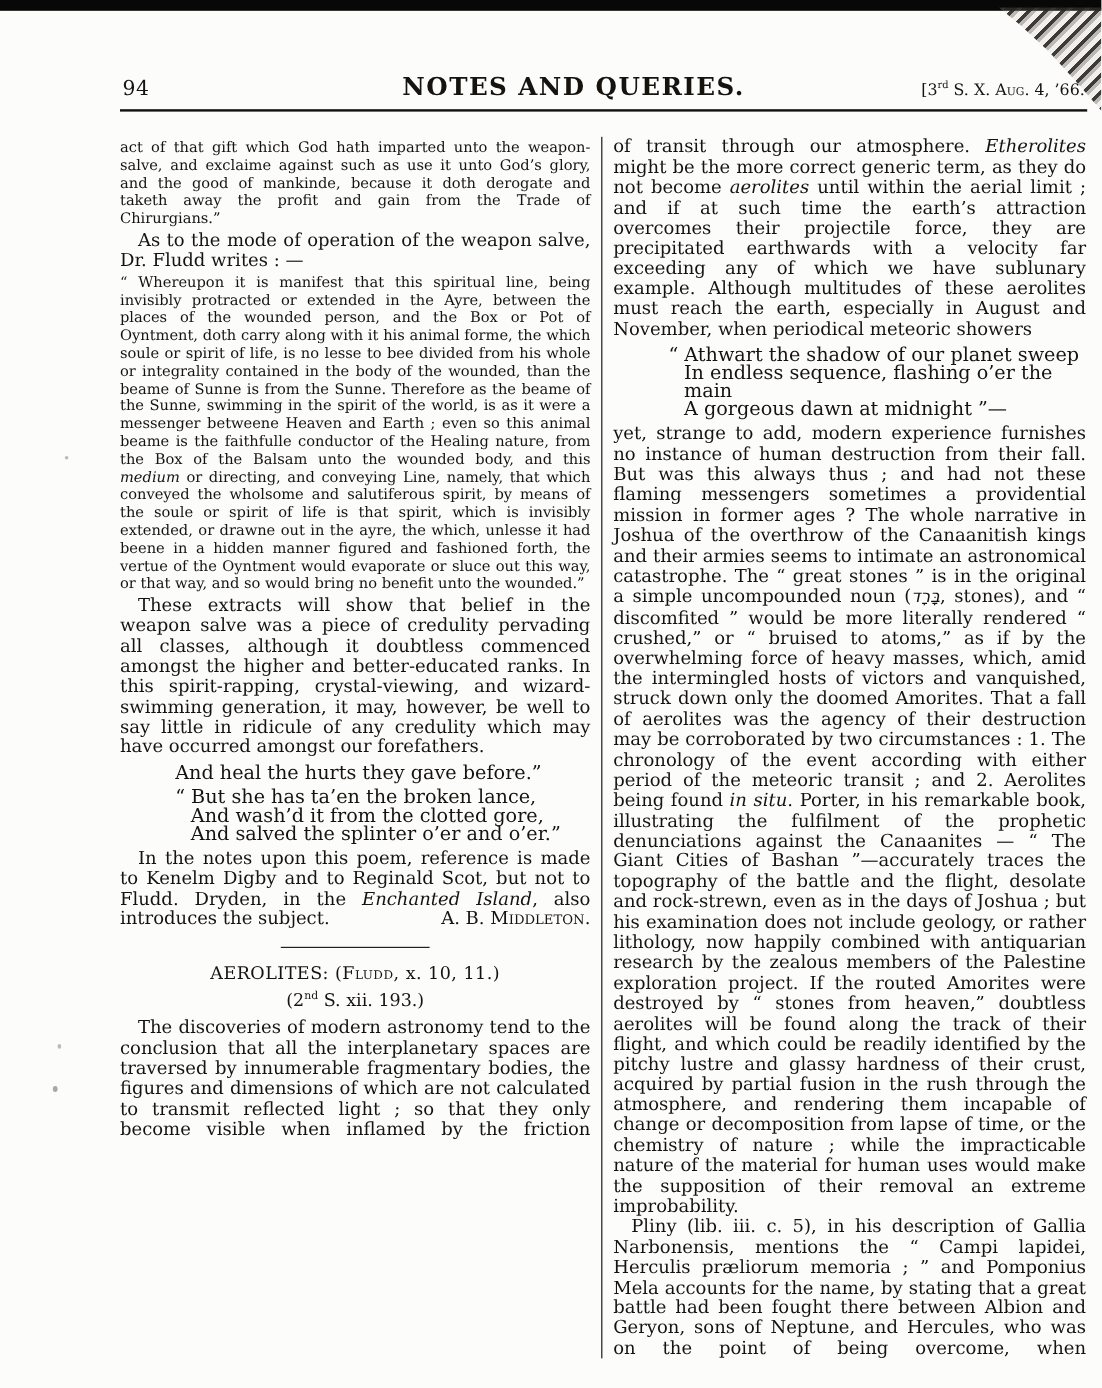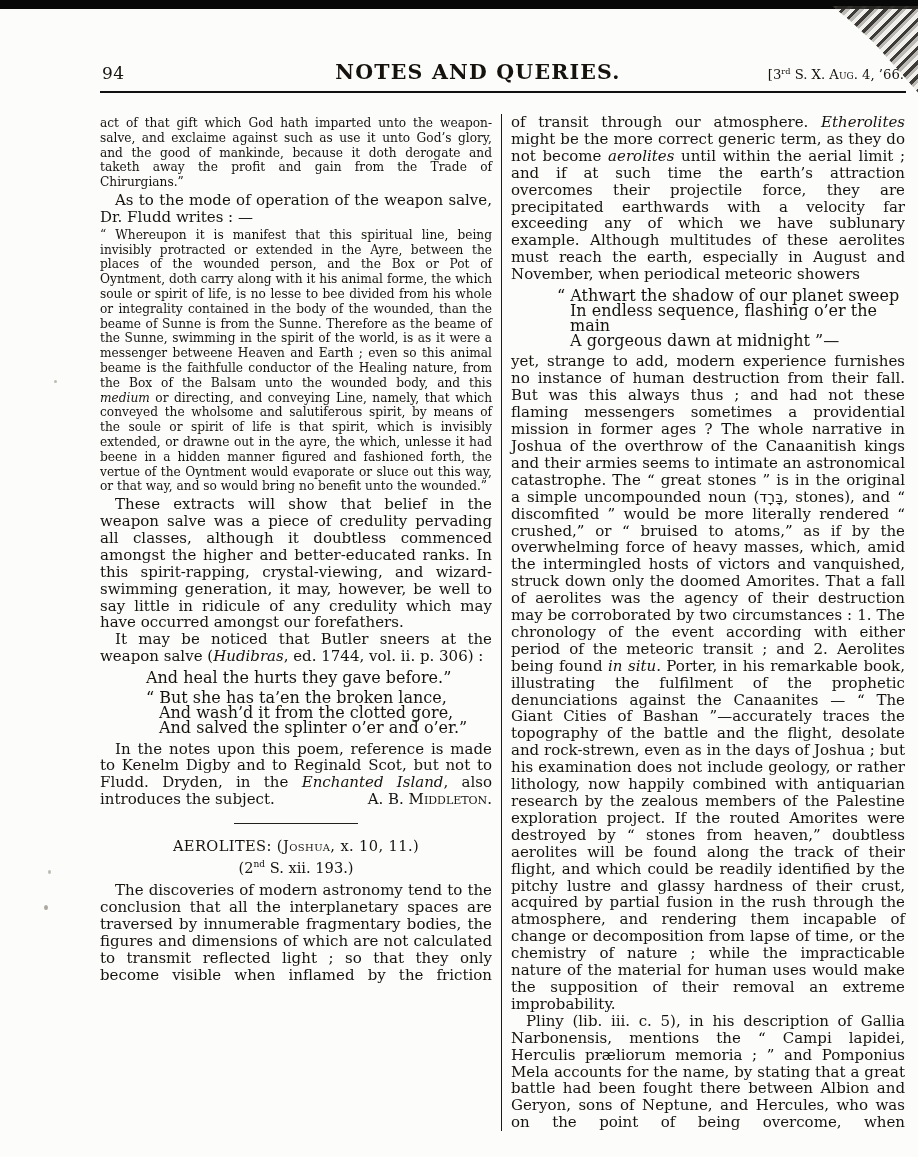--- a/index.html
+++ b/index.html
@@ -34,21 +34,21 @@
   .para{font-size:15px;line-height:16.9px;text-align:justify;text-indent:15px;}
   .noindent{text-indent:0;}
   .cont{text-align-last:justify;}
   .small-para{font-size:12.2px;line-height:14.8px;text-align:justify;text-indent:0;margin:2px 0;}
   .verse{font-size:16px;line-height:15.1px;margin:5px 0 5px 46px;}
   .verse-line + .verse-line{padding-left:13px;}
   .dateline{font-size:12.4px;line-height:15px;text-indent:13px;margin-top:2px;}
   .signature{float:right;}
   .sc{font-variant:small-caps;}
   .sup{vertical-align:super;font-size:.62em;line-height:0;}
-  .hebrew{font-family:"DejaVu Sans",sans-serif;font-size:.95em;}
+  .hebrew{font-family:"DejaVu Sans",sans-serif;font-size:.95em;font-style:italic;}
   .section-rule{width:124px;border-top:1.5px solid #23201c;margin:15px auto 13px;}
   .heading{text-align:center;font-size:14.6px;letter-spacing:.4px;margin:0 0 5px;text-indent:0;}
   .subheading{text-align:center;font-size:14.6px;margin:0 0 6px;text-indent:0;}
   i{font-style:italic;}
 </style>
 </head>
 <body>
 
 <div class="top-bar"></div>
 <div class="corner-smudge"></div>
@@ -62,32 +62,31 @@
     <div class="journal-title">NOTES AND QUERIES.</div>
     <div class="issue-ref"><span>[3</span><span class="sup">rd</span><span> S. X. </span><span class="sc">Aug.</span><span> 4, ’66.</span></div>
   </div>
   <div class="head-rule"></div>
   <div class="columns">
     <div class="col-left" id="col-left">
         <p class="small-para"><span>act of that gift which God hath imparted unto the weapon-salve, and exclaime against such as use it unto God’s glory, and the good of mankinde, because it doth derogate and taketh away the profit and gain from the Trade of Chirurgians.”</span></p>
         <p class="para"><span>As to the mode of operation of the weapon salve, Dr. Fludd writes : —</span></p>
         <p class="small-para"><span>“ Whereupon it is manifest that this spiritual line, being invisibly protracted or extended in the Ayre, between the places of the wounded person, and the Box or Pot of Oyntment, doth carry along with it his animal forme, the which soule or spirit of life, is no lesse to bee divided from his whole or integrality contained in the body of the wounded, than the beame of Sunne is from the Sunne.  Therefore as the beame of the Sunne, swimming in the spirit of the world, is as it were a messenger betweene Heaven and Earth ; even so this animal beame is the faithfulle conductor of the Healing nature, from the Box of the Balsam unto the wounded body, and this </span><i>medium</i><span> or directing, and conveying Line, namely, that which conveyed the wholsome and salutiferous spirit, by means of the soule or spirit of life is that spirit, which is invisibly extended, or drawne out in the ayre, the which, unlesse it had beene in a hidden manner figured and fashioned forth, the vertue of the Oyntment would evaporate or sluce out this way, or that way, and so would bring no benefit unto the wounded.”</span></p>
         <p class="para"><span>These extracts will show that belief in the weapon salve was a piece of credulity pervading all classes, although it doubtless commenced amongst the higher and better-educated ranks. In this spirit-rapping, crystal-viewing, and wizard-swimming generation, it may, however, be well to say little in ridicule of any credulity which may have occurred amongst our forefathers.</span></p>
-        <p class="para"><span>It may be noticed that Butler sneers at the weapon salve (</span><i>Hudibras</i><span>, ed. 1744, vol. ii. p. 306) :</span></p>
         <div class="verse">
           <div class="verse-line">And heal the hurts they gave before.”</div>
         </div>
         <div class="verse">
           <div class="verse-line">“ But she has ta’en the broken lance,</div>
           <div class="verse-line">And wash’d it from the clotted gore,</div>
           <div class="verse-line">And salved the splinter o’er and o’er.”</div>
         </div>
         <p class="para"><span>In the notes upon this poem, reference is made to Kenelm Digby and to Reginald Scot, but not to Fludd.  Dryden, in the </span><i>Enchanted Island</i><span>, also introduces the subject.</span><span class="signature sc">A. B. Middleton.</span></p>
         <div class="section-rule"></div>
-        <p class="heading"><span>AEROLITES: (</span><span class="sc">Joshua</span><span>, x. 10, 11.)</span></p>
+        <p class="heading"><span>AEROLITES: (</span><span class="sc">Fludd</span><span>, x. 10, 11.)</span></p>
         <p class="subheading"><span>(2</span><span class="sup">nd</span><span> S. xii. 193.)</span></p>
         <p class="para cont"><span>The discoveries of modern astronomy tend to the conclusion that all the interplanetary spaces are traversed by innumerable fragmentary bodies, the figures and dimensions of which are not calculated to transmit reflected light ; so that they only become visible when inflamed by the friction</span></p>
       </div>
     <div class="col-divider"></div>
     <div class="col-right" id="col-right">
         <p class="para noindent"><span>of transit through our atmosphere.  </span><i>Etherolites</i><span> might be the more correct generic term, as they do not become </span><i>aerolites</i><span> until within the aerial limit ; and if at such time the earth’s attraction overcomes their projectile force, they are precipitated earthwards with a velocity far exceeding any of which we have sublunary example.  Although multitudes of these aerolites must reach the earth, especially in August and November, when periodical meteoric showers</span></p>
         <div class="verse">
           <div class="verse-line">“ Athwart the shadow of our planet sweep</div>
           <div class="verse-line">In endless sequence, flashing o’er the main</div>
           <div class="verse-line">A gorgeous dawn at midnight ”—</div>

